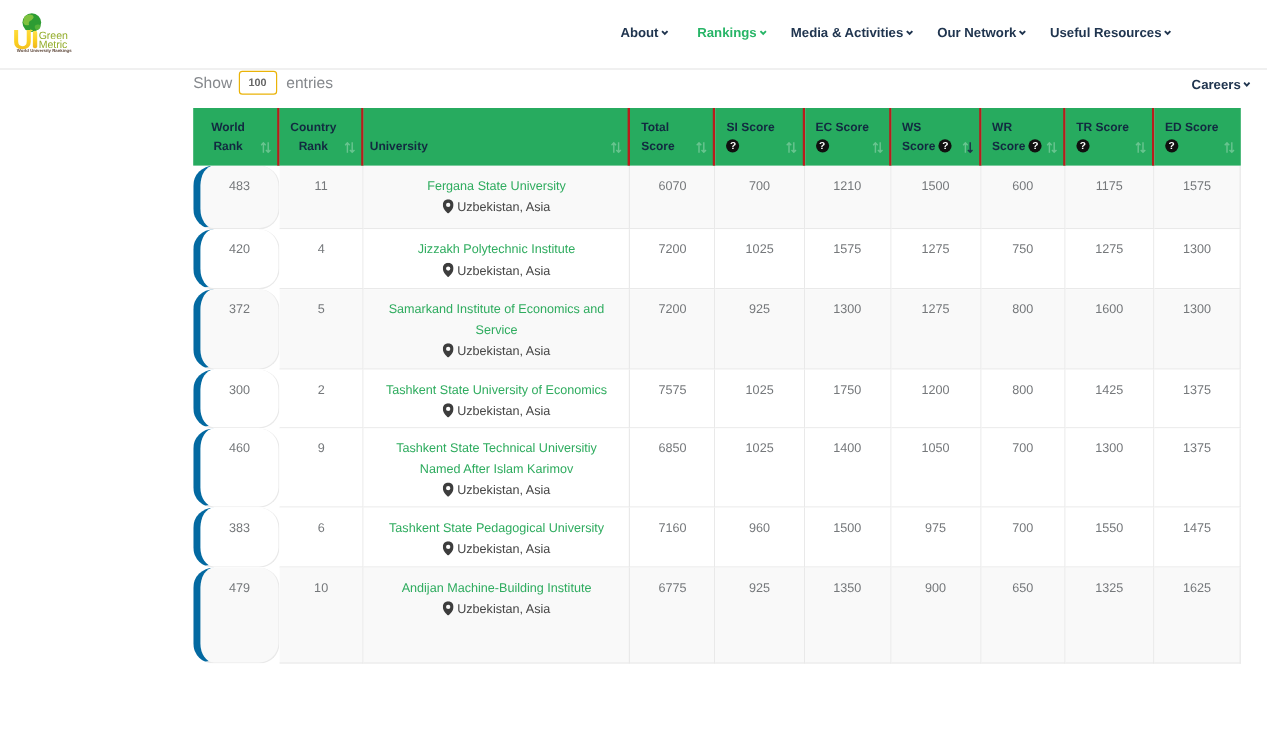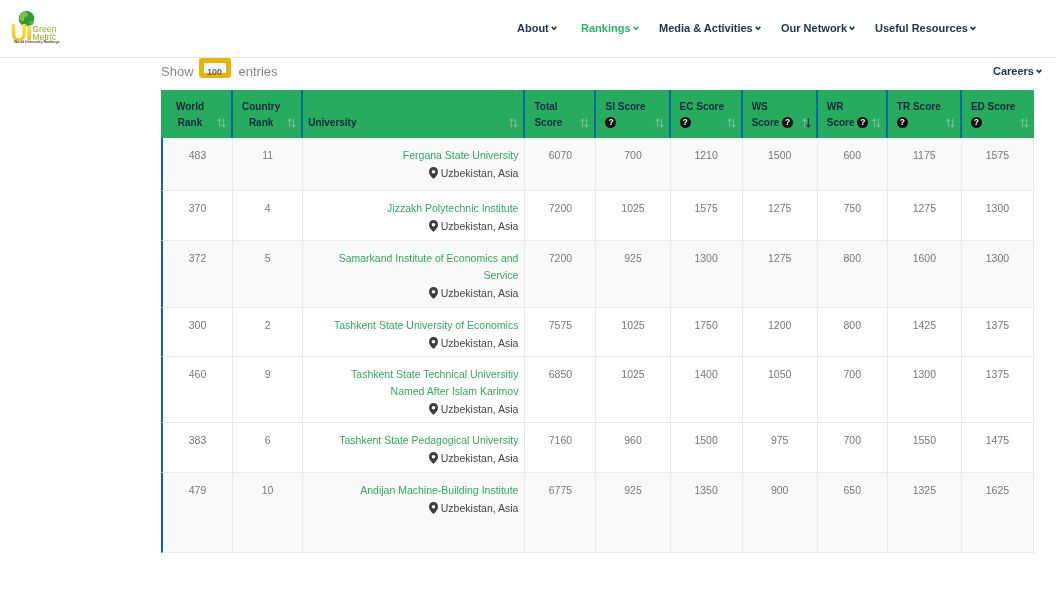--- a/index.html
+++ b/index.html
@@ -10,37 +10,37 @@
   background:#fff; border-bottom:1px solid #e7e7e7; }
 .logo { position:absolute; left:8px; top:2px; }
 .nav-item { position:absolute; top:22px; font-size:11px; font-weight:bold;
   color:#20354f; white-space:nowrap; }
 .nav-item svg { margin-left:2px; vertical-align:1px; }
 .nav-green { color:#27b567; }
 
 .show-row { position:absolute; left:161px; top:58px; font-size:13px;
   color:#85888c; line-height:21px; }
 .show-row .inp { display:inline-block; width:32px; height:20px;
-  border:5px solid #eab308; border-radius:3px; text-align:center;
+  border:1px solid #eab308; border-radius:3px; text-align:center;
   font-size:9px; font-weight:bold; color:#666; line-height:18px;
   vertical-align:1px; margin:0 8px 0 5px; background:#fff; }
 table { position:absolute; left:161px; top:90px; border-collapse:separate;
   border-spacing:0; table-layout:fixed; width:873px; font-size:10.5px; }
 th { background:#27ab5f; color:#122a40; font-weight:bold; text-align:left;
   vertical-align:bottom; padding:5px 6px 7px 9px; height:48px;
-  border-right:2px solid #0369a1; position:relative; line-height:16px;
+  border-right:2px solid #b91c1c; position:relative; line-height:16px;
   font-size:10px; }
 th.c { text-align:center; padding-left:0; padding-right:12px; }
 th.uni-h { padding-left:5px; }
 th.last { border-right:none; }
 td { vertical-align:top; padding:9px 6px 0 6px; line-height:17px;
   border-right:1px solid #e9e9e9; border-bottom:1px solid #e9e9e9;
   color:#75787b; text-align:center; }
-td.uni { text-align:right; padding-left:6px; }
-td.first { border-left:2px solid #0369a1; }
+td.uni { text-align:center; padding-left:6px; }
+td.first { border-left:6px solid #0369a1;border-radius:17px; }
 tr.odd td { background:#f9f9f9; }
 tr.even td { background:#fff; }
 a.uni-link { color:#2fac5f; text-decoration:none; }
 .loc { color:#454545; margin-top:1px; white-space:nowrap; }
 .pin { display:inline-block; vertical-align:-2px; margin-right:3px; }
 .q { display:inline-block; width:11px; height:11px; border-radius:50%;
   background:#101010; color:#fff; font-size:8.5px; font-weight:bold;
   text-align:center; line-height:11.5px; vertical-align:1px; }
 svg.sort { position:absolute; right:5px; bottom:10px; }
 </style>
@@ -153,21 +153,21 @@
             </svg>Uzbekistan, Asia</div></td>
         <td>6070</td>
         <td>700</td>
         <td>1210</td>
         <td>1500</td>
         <td>600</td>
         <td>1175</td>
         <td>1575</td>
       </tr>
 <tr class="even" style="height:50px">
-        <td class="first">370</td>
+        <td class="first">420</td>
         <td>4</td>
         <td class="uni"><a class="uni-link">Jizzakh Polytechnic Institute</a><div class="loc"><svg class="pin" width="9" height="12" viewBox="0 0 9 12">
               <path d="M4.5 0C2 0 0 2 0 4.8 0 8.4 4.5 12 4.5 12S9 8.4 9 4.8C9 2 7 0 4.5 0zm0 6.6a1.8 1.8 0 1 1 0-3.6 1.8 1.8 0 0 1 0 3.6z" fill="#3d3d3d"></path>
             </svg>Uzbekistan, Asia</div></td>
         <td>7200</td>
         <td>1025</td>
         <td>1575</td>
         <td>1275</td>
         <td>750</td>
         <td>1275</td>

